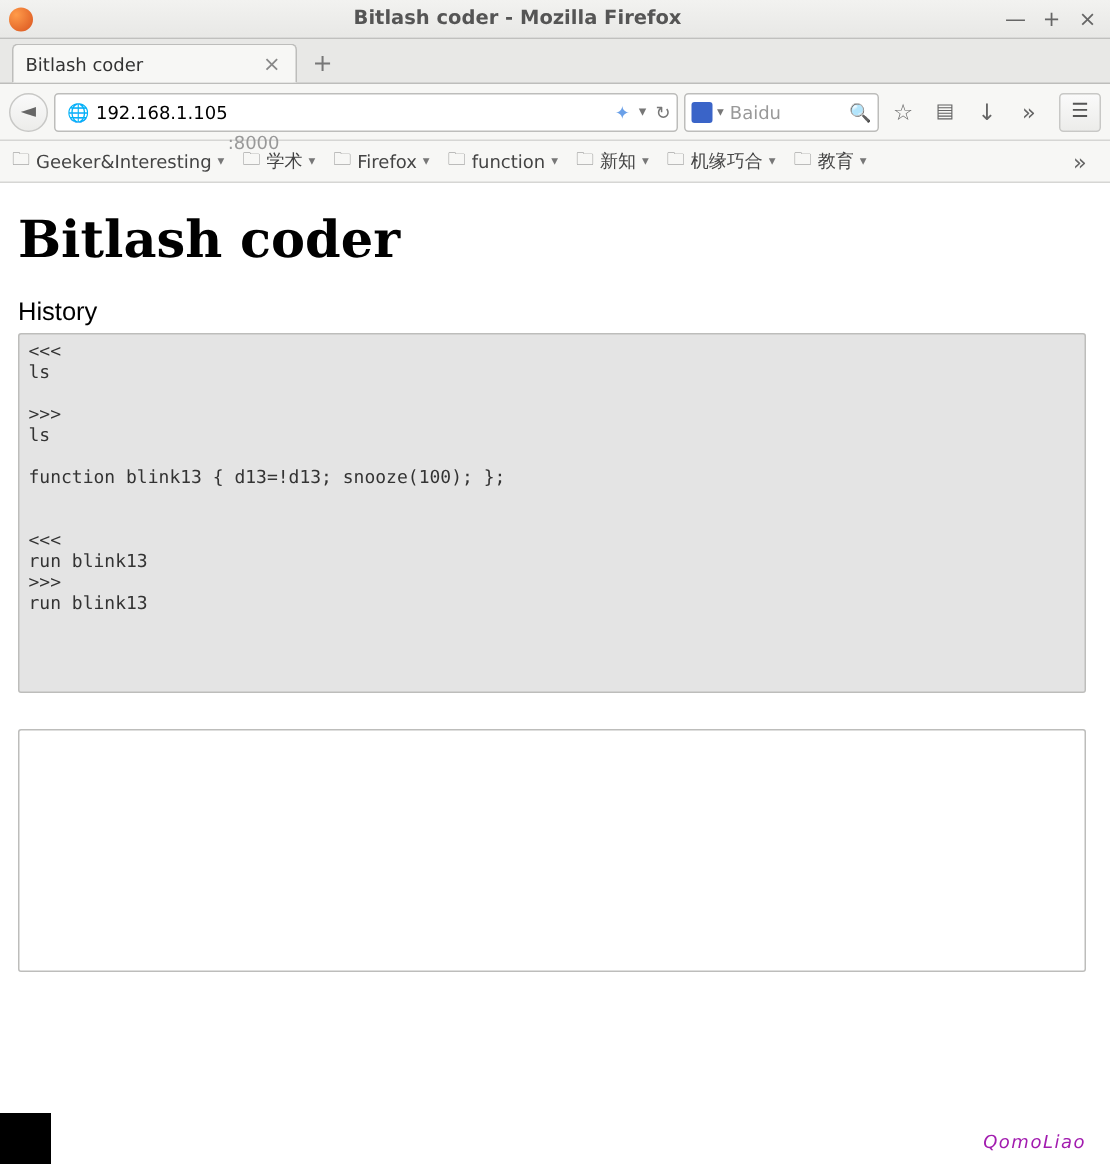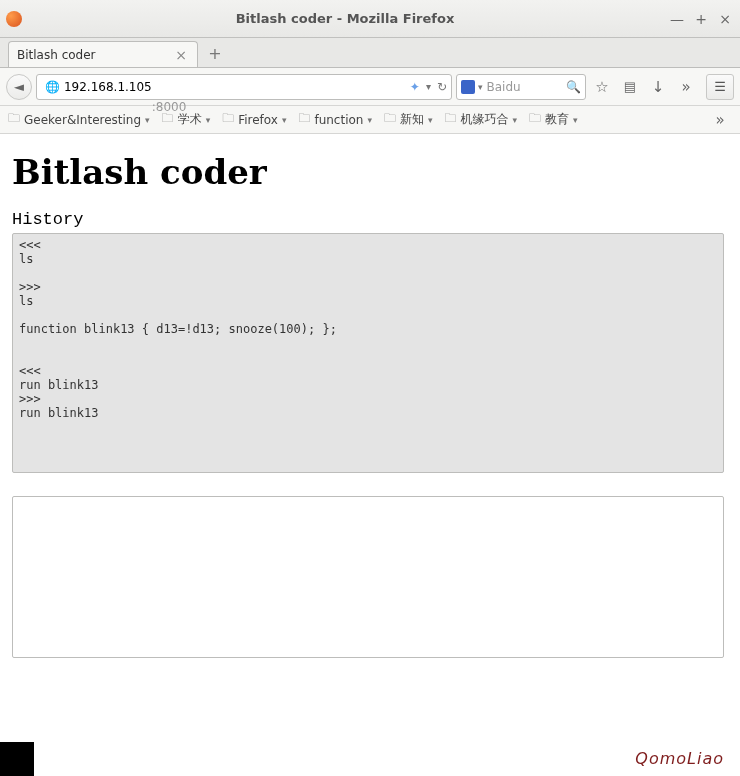--- a/index.html
+++ b/index.html
@@ -1,18 +1,18 @@
 <!DOCTYPE html>
 <html><head>
 <meta charset="utf-8">
 <style>
 * { box-sizing: border-box; margin: 0; padding: 0; }
 body { font-family: "DejaVu Sans", Arial, sans-serif; font-size: 13px; background: #fff; width: 740px; height: 776px; overflow: hidden; position: relative; }
 
-.titlebar { height: 38px; background: linear-gradient(#f2f2f0, #e8e8e6); border-bottom: 1px solid #c0c0be; display: flex; align-items: center; position: relative; }
+.titlebar { height: 26px; background: linear-gradient(#f2f2f0, #e8e8e6); border-bottom: 1px solid #c0c0be; display: flex; align-items: center; position: relative; }
 .titlebar-icon { width: 16px; height: 16px; margin: 0 6px; border-radius: 50%; background: radial-gradient(circle at 30% 30%, #ff9b4a, #d9531e); display: flex; align-items: center; justify-content: center; }
 .titlebar-title { flex: 1; text-align: center; font-weight: bold; color: #555; font-size: 13px; }
 .win-controls { display: flex; gap: 10px; padding: 0 8px; color: #666; }
 .win-btn { width: 14px; height: 14px; cursor: pointer; display: flex; align-items: center; justify-content: center; font-size: 14px; }
 
 .tabbar { height: 30px; background: #e8e8e6; display: flex; align-items: flex-end; padding-left: 8px; border-bottom: 1px solid #bdbdbb; }
 .tab { height: 26px; background: #f7f7f5; border: 1px solid #bdbdbb; border-bottom: none; border-radius: 4px 4px 0 0; padding: 0 8px; display: flex; align-items: center; font-size: 12px; color: #333; min-width: 190px; justify-content: space-between; }
 .tab-close { color: #888; font-size: 14px; cursor: pointer; padding: 0 2px; }
 .new-tab { width: 22px; height: 20px; margin-left: 6px; margin-bottom: 3px; color: #777; font-size: 16px; text-align: center; cursor: pointer; }
 
@@ -32,26 +32,26 @@
 .icon-btn { width: 24px; height: 24px; display: flex; align-items: center; justify-content: center; color: #666; cursor: pointer; font-size: 15px; }
 .menu-btn { width: 28px; height: 26px; border: 1px solid #c8c8c6; border-radius: 3px; background: linear-gradient(#fafafa,#ececea); display: flex; align-items: center; justify-content: center; color: #555; cursor: pointer; margin-left: 4px; }
 
 .bookbar { height: 28px; display: flex; align-items: center; padding: 0 8px; gap: 12px; border-bottom: 1px solid #d6d6d4; background: #f7f7f5; font-size: 12px; color: #444; }
 .bm { display: flex; align-items: center; gap: 4px; cursor: pointer; white-space: nowrap; }
 .bm .folder { color: #888; }
 .bm .dd { font-size: 9px; color: #777; }
 
 .page { padding: 10px 12px; font-family: "DejaVu Serif", Georgia, serif; color: #000; }
 .page h1 { font-size: 34px; font-weight: bold; margin: 8px 0 18px; }
-.page .label { font-size: 17px; margin-bottom: 4px; font-family: Liberation Mono, monospace; }
+.page .label { font-size: 17px; margin-bottom: 4px; font-family: Liberation Sans, sans-serif; }
 .history-box { width: 712px; height: 240px; border: 1px solid #bdbdbb; background: #e4e4e4; border-radius: 2px; padding: 4px 6px; font-family: monospace; font-size: 12px; color: #333; white-space: pre; overflow-y: scroll; resize: none; }
 .cmd-box { width: 712px; height: 162px; border: 1px solid #bdbdbb; background: #fff; border-radius: 2px; padding: 4px 6px; font-family: monospace; font-size: 12px; resize: none; margin-top: 2px; }
 
 .black-sq { position: absolute; left: 0; bottom: 0; width: 34px; height: 34px; background: #000; }
-.watermark { position: absolute; right: 16px; bottom: 8px; color: #7f1d1d; font-size: 16px; font-style: italic; letter-spacing: 1px; }
+.watermark { position: absolute; right: 16px; bottom: 8px; color: #a21caf; font-size: 12px; font-style: italic; letter-spacing: 1px; }
 
 .scrollbar-fake::-webkit-scrollbar { width: 12px; }
 .scrollbar-fake::-webkit-scrollbar-track { background: #e4e4e4; }
 .scrollbar-fake::-webkit-scrollbar-thumb { background: #c7c7c5; border-radius: 6px; }
 
 .chevron { font-size: 10px; }
 </style>
 </head>
 <body>
 

